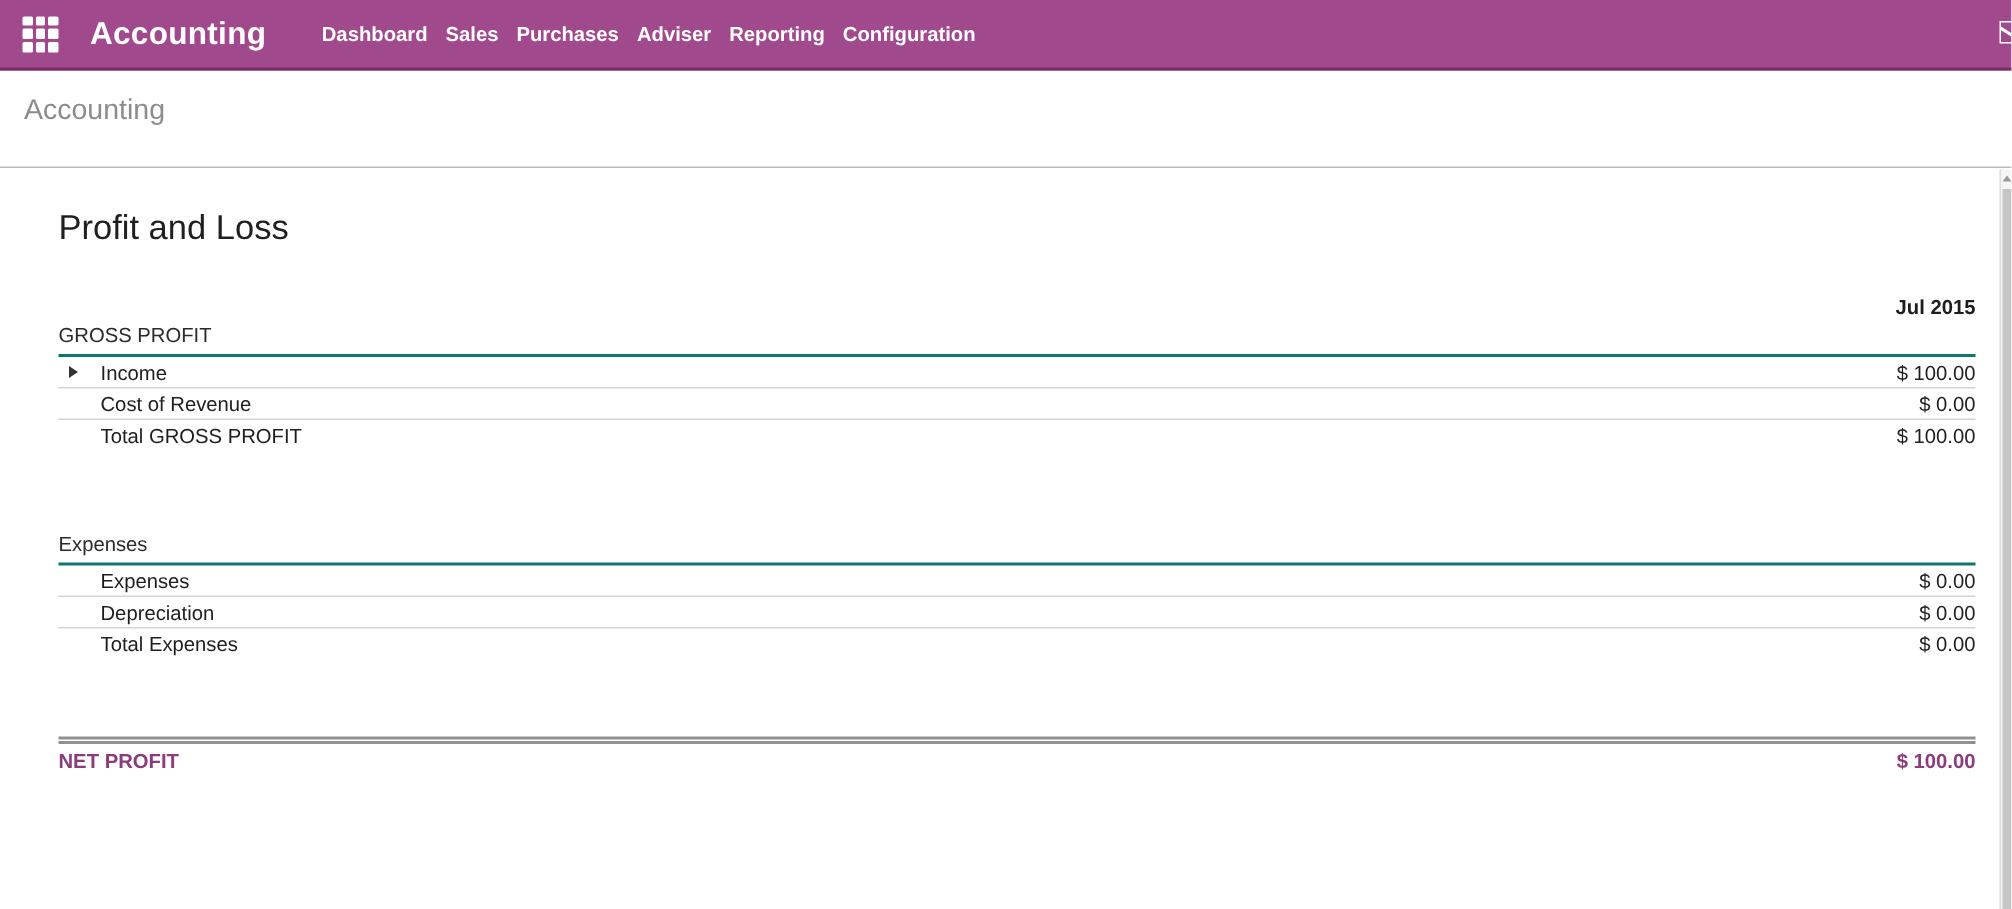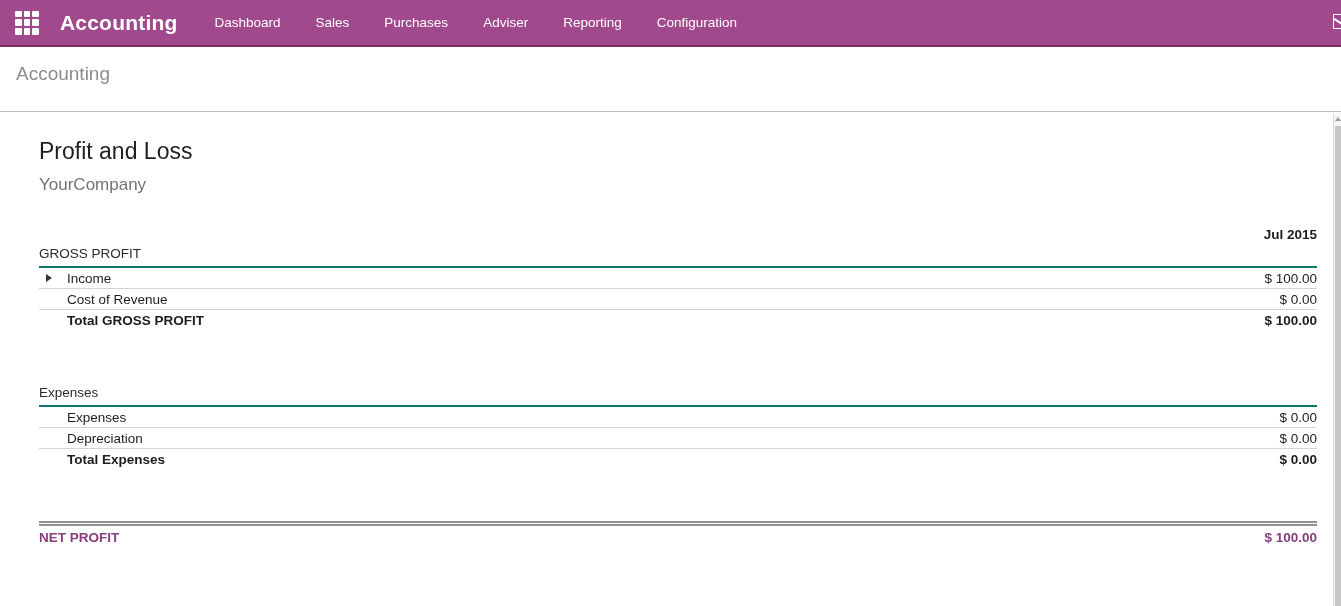--- a/index.html
+++ b/index.html
@@ -35,22 +35,23 @@
   .brand {
     font-size: 21px;
     font-weight: bold;
     margin-left: 21px;
     letter-spacing: 0.2px;
     cursor: pointer;
   }
   .topnav {
     display: flex;
     margin-left: 37px;
-    gap: 35px;
-    font-size: 13.5px;
+    gap: 12px;
+    font-size: 13.5px;
+    font-weight: bold;
   }
   .topnav .nav-item { cursor: pointer; white-space: nowrap; }
   .topbar-cutoff {
     position: absolute;
     right: -4px; top: 14px;
     width: 12px; height: 15px;
     border: 1px solid #ffffff;
     overflow: hidden;
   }
   .topbar-cutoff i {
@@ -126,21 +127,21 @@
     display: flex;
     justify-content: space-between;
     align-items: center;
     height: 21px;
     border-bottom: 1px solid #d4d4d4;
     padding-left: 28px;
     font-size: 13.5px;
     position: relative;
   }
   .acct-row.total {
-    font-weight: bold;
+    font-weight: normal;
     border-bottom: none;
   }
   .caret-icon {
     position: absolute;
     left: 7px; top: 6px;
     width: 0; height: 0;
     border-left: 6px solid #333333;
     border-top: 4.5px solid transparent;
     border-bottom: 4.5px solid transparent;
     cursor: pointer;
@@ -208,21 +209,20 @@
       <i></i>
     </div>
 </header>
 
 <div class="breadcrumb-bar">
   <span class="breadcrumb">Accounting</span>
 </div>
 
 <main class="content">
   <h1 class="report-title">Profit and Loss</h1>
-  <h2 class="report-company">YourCompany</h2>
 
   <div class="period-row">Jul 2015</div>
 
   <section class="section">
     <div class="section-header">GROSS PROFIT</div>
     <div class="acct-row">
       <span class="caret-icon"></span>
       <span>Income</span>
       <span>$ 100.00</span>
     </div>

